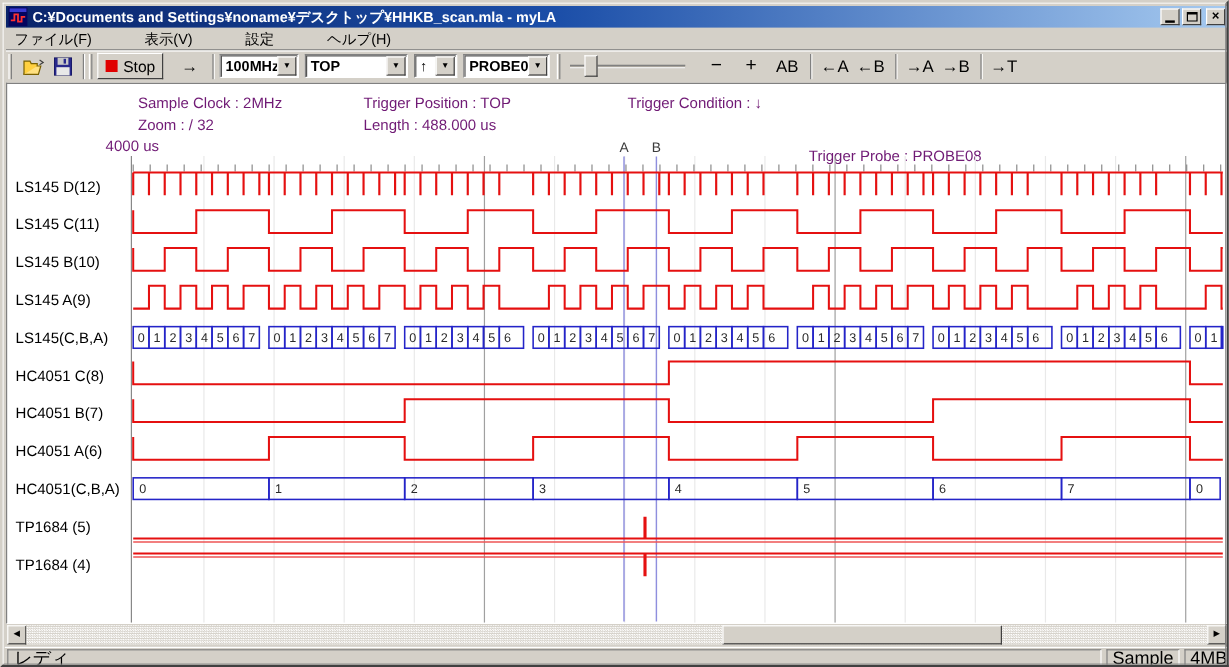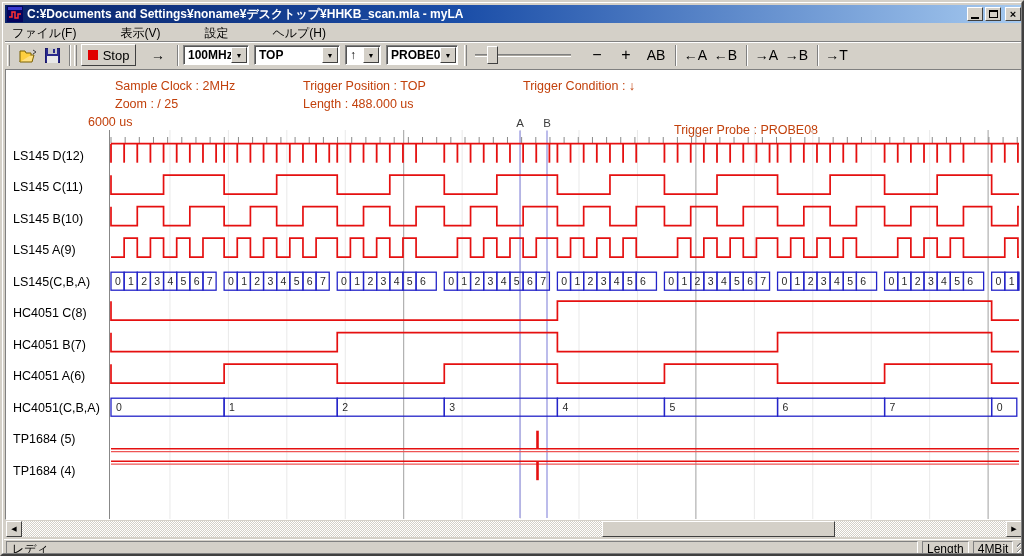--- a/index.html
+++ b/index.html
@@ -38,32 +38,32 @@
   .combo .dd{position:absolute;right:1px;top:1px;width:16px;height:16px;background:#d4d0c8;
              border:1px solid;border-color:#fff #404040 #404040 #fff;font-size:7px;text-align:center;line-height:15px;}
   .slider{position:absolute;top:2px;width:100px;height:20px;}
   .slider .track{position:absolute;left:2px;right:2px;top:9px;height:3px;background:#a8a49c;
                  border-top:1px solid #808080;border-bottom:1px solid #fff;}
   .slider .thumb{position:absolute;left:14px;top:1px;width:11px;height:18px;background:#d4d0c8;
                  border:1px solid;border-color:#fff #404040 #404040 #fff;}
   
   .client{position:absolute;left:3px;top:67px;width:1018px;height:451px;background:#fff;
           border:1px solid;border-color:#808080 #fff #fff #808080;}
-  .info-item{position:absolute;font-size:12.5px;white-space:nowrap;color:#c2410c;}
+  .info-item{position:absolute;font-size:12.5px;white-space:nowrap;color:#701a75;}
   #plot{position:absolute;left:0;top:44px;width:1016px;height:405px;}
   
   .hscroll{position:absolute;left:3px;top:519px;width:1018px;height:16px;background:#d4d0c8;}
   .sb-btn{position:absolute;top:0;width:16px;height:16px;background:#d4d0c8;border:1px solid;
           border-color:#fff #404040 #404040 #fff;font-size:7px;text-align:center;line-height:14px;color:#000;}
   .sb-track{position:absolute;top:0;height:16px;
             background:conic-gradient(#fff 25%,#d4d0c8 0 50%,#fff 0 75%,#d4d0c8 0) 0 0/2px 2px;}
   .sb-thumb{position:absolute;top:0;height:16px;background:#d4d0c8;border:1px solid;border-color:#fff #404040 #404040 #fff;}
   
   .statusbar{position:absolute;left:2px;top:537px;width:1020px;height:17px;background:#d4d0c8;
-             border-top:1px solid #fff;display:flex;align-items:center;font-size:12px;}
+             border-top:1px solid #fff;display:flex;align-items:center;font-size:15px;}
   .st-ready{flex:0 0 912px;height:15px;line-height:14px;padding-left:5px;border:1px solid;border-color:#808080 #fff #fff #808080;margin-left:2px;}
   .st-cell{height:15px;line-height:14px;padding:0 4px;border:1px solid;border-color:#808080 #fff #fff #808080;margin-left:4px;}
   .st-grip{margin-left:4px;width:13px;height:13px;align-self:flex-end;
            background:repeating-linear-gradient(135deg,transparent 0 2px,#808080 2px 3px,#fff 3px 4px);}
 </style>
 </head>
 <body>
 
 <div class="win">
 
@@ -165,23 +165,23 @@
     <span class="vsep" style="left:812px;"></span>
 
     <span class="flat" style="left:818px;width:27px;">→T</span>
   </div>
 
   <div class="client">
     <span class="info-item" style="left:109px;top:9px;">Sample Clock : 2MHz</span>
     <span class="info-item" style="left:297px;top:9px;">Trigger Position : TOP</span>
     <span class="info-item" style="left:517px;top:9px;">Trigger Condition : ↓</span>
     <span class="info-item" style="left:668px;top:9px;margin-top:44px;">Trigger Probe : PROBE08</span>
-    <span class="info-item" style="left:109px;top:27px;">Zoom : /  25</span>
+    <span class="info-item" style="left:109px;top:27px;">Zoom : /  32</span>
     <span class="info-item" style="left:297px;top:27px;">Length : 488.000 us</span>
-    <span class="info-item" style="left:82px;top:45px;">6000 us</span>
+    <span class="info-item" style="left:82px;top:45px;">4000 us</span>
     <svg id="plot" viewBox="0 0 1016 405">
         <g>
           <line x1="163.94" y1="16" x2="163.94" y2="405" stroke="#e9e9e9" stroke-width="1"></line>
           <line x1="222.38" y1="16" x2="222.38" y2="405" stroke="#e9e9e9" stroke-width="1"></line>
           <line x1="280.82" y1="16" x2="280.82" y2="405" stroke="#e9e9e9" stroke-width="1"></line>
           <line x1="339.26" y1="16" x2="339.26" y2="405" stroke="#e9e9e9" stroke-width="1"></line>
           <line x1="397.7" y1="16" x2="397.7" y2="405" stroke="#a0a0a0" stroke-width="1"></line>
           <line x1="456.14" y1="16" x2="456.14" y2="405" stroke="#e9e9e9" stroke-width="1"></line>
           <line x1="514.5799999999999" y1="16" x2="514.5799999999999" y2="405" stroke="#e9e9e9" stroke-width="1"></line>
           <line x1="573.02" y1="16" x2="573.02" y2="405" stroke="#e9e9e9" stroke-width="1"></line>
@@ -526,17 +526,17 @@
 
   <div class="hscroll">
     <span class="sb-btn" style="left:1px;">◀</span>
     <span class="sb-track" style="left:17px;width:984px;"></span>
     <span class="sb-thumb" style="left:597px;width:233px;"></span>
     <span class="sb-btn" style="left:1001px;">▶</span>
   </div>
 
   <div class="statusbar">
     <span class="st-ready">レディ</span>
-    <span class="st-cell">Length</span>
+    <span class="st-cell">Sample</span>
     <span class="st-cell">4MBit</span>
     <span class="st-grip"></span>
   </div>
 </div>
 
 </body></html>

